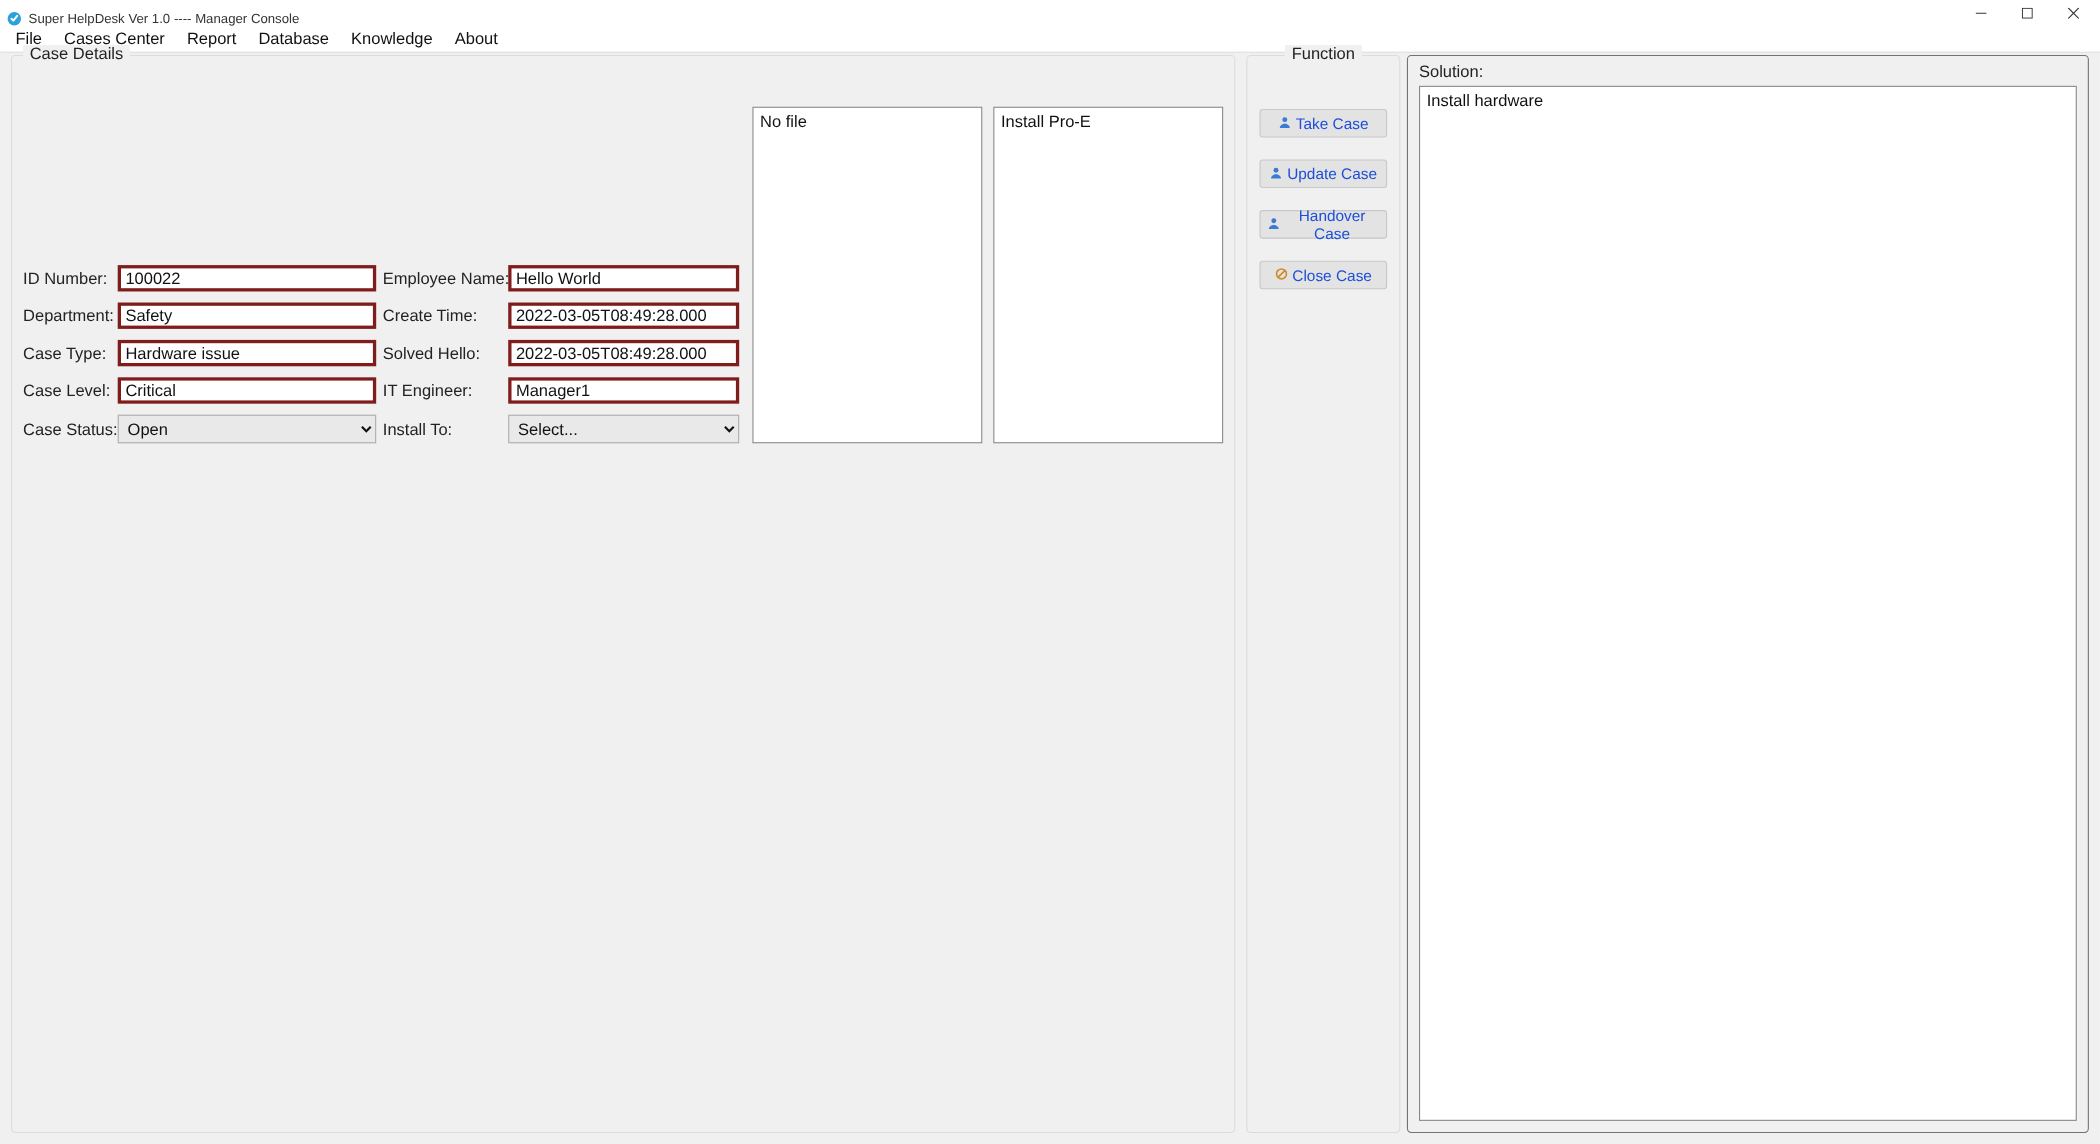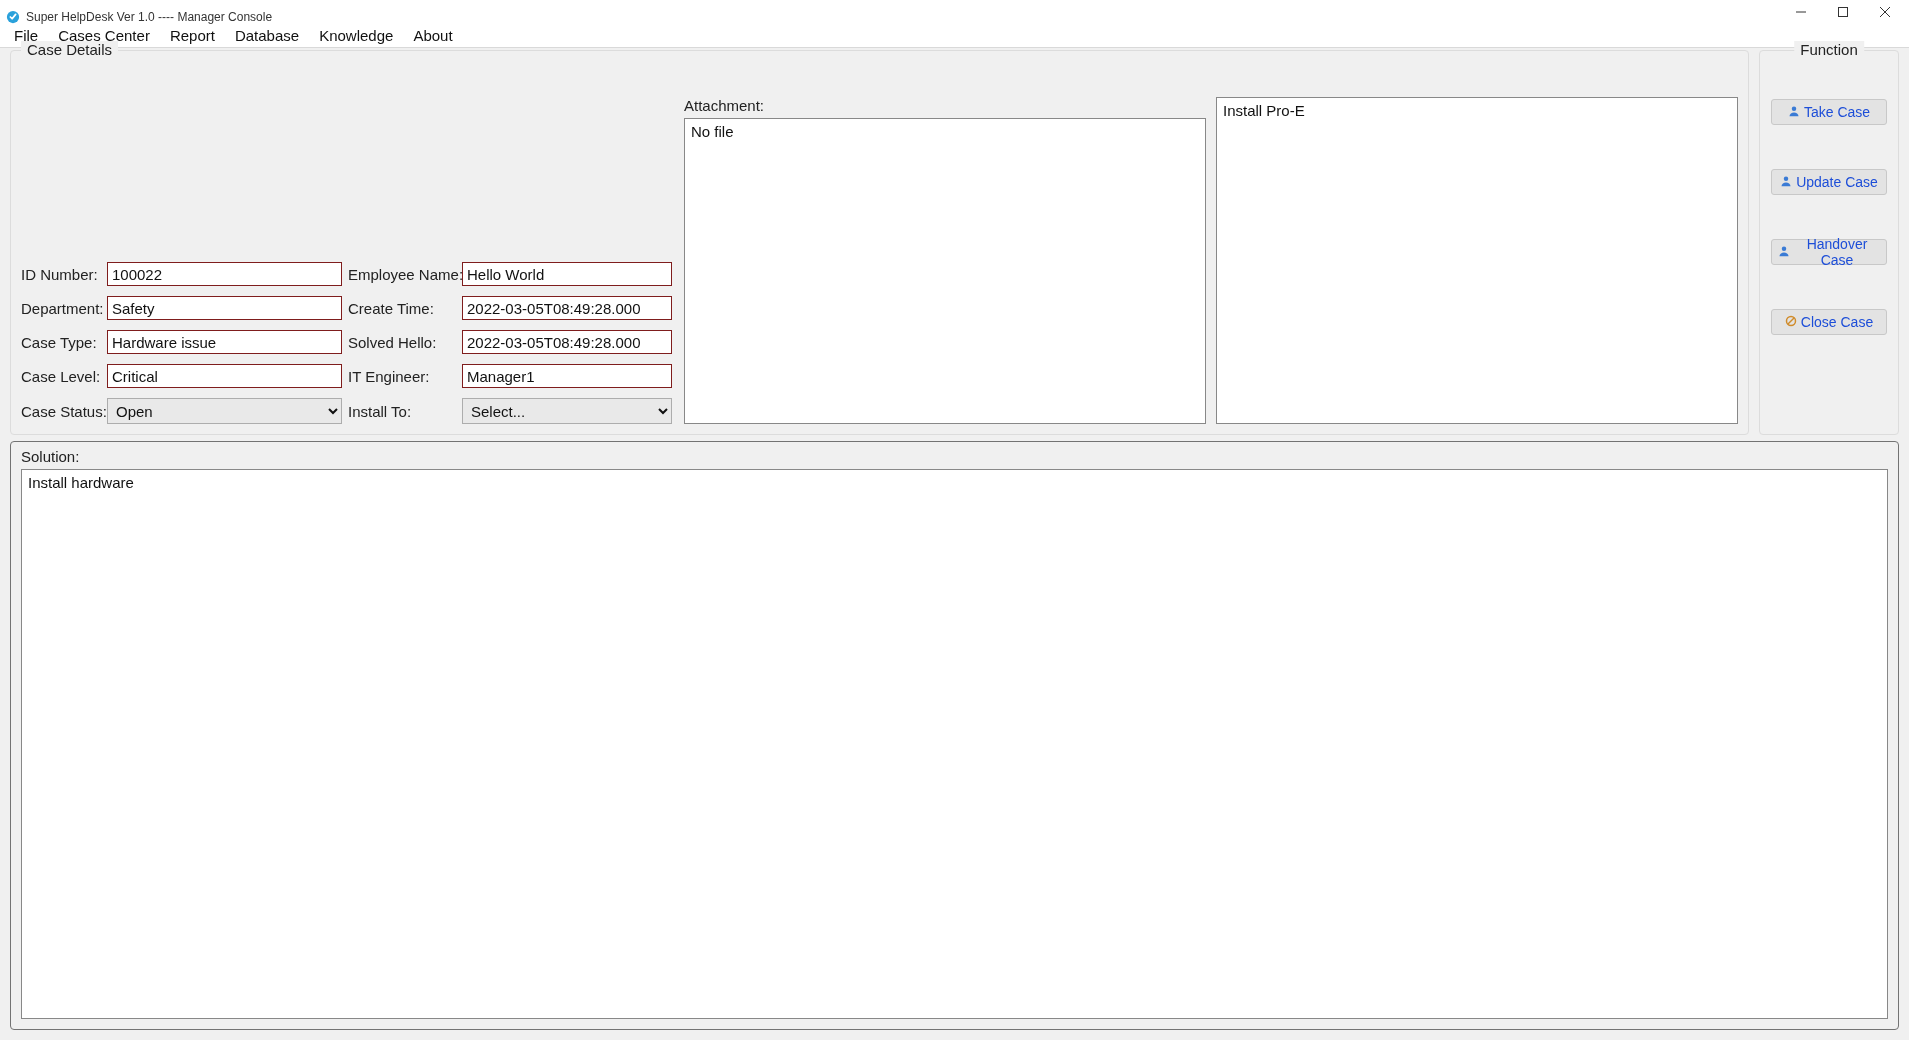--- a/index.html
+++ b/index.html
@@ -42,21 +42,21 @@
     display: flex;
     align-items: center;
   }
 
   
   .content {
     flex: 1;
     background: #f0f0f0;
     padding: 2px 10px 10px 10px;
     display: flex;
-    flex-direction: column;
+    flex-direction: row;
     gap: 6px;
   }
 
   .groupbox {
     border: 1px solid #dcdcdc;
     border-radius: 4px;
     background: #f0f0f0;
     padding: 14px 10px 10px 10px;
     position: relative;
   }
@@ -86,21 +86,21 @@
     row-gap: 10px;
     align-items: center;
     font-size: 15px;
     color: #222;
     padding-top: 6px;
   }
   .form-grid .lbl { white-space: nowrap; }
   .txt-input {
     width: 100%;
     height: 24px;
-    border: 1px solid #7f1d1d;
+    border: 3px solid #7f1d1d;
     background: #ffffff;
     font-size: 15px;
     padding: 1px 4px;
     color: #111;
   }
   .combo {
     width: 100%;
     height: 26px;
     border: 1px solid #adadad;
     background: #e9e9e9;
@@ -128,21 +128,21 @@
     resize: none;
     font-family: inherit;
   }
 
   .function-box {
     width: 140px;
     text-align: center;
     display: flex;
     flex-direction: column;
     align-items: center;
-    gap: 44px;
+    gap: 20px;
     padding-top: 48px;
   }
   .fn-button {
     width: 116px;
     height: 26px;
     border: 1px solid #c8c8c8;
     border-radius: 3px;
     background: #e3e3e3;
     font-size: 14px;
     color: #1d4ed8;
@@ -245,21 +245,20 @@
             <option>Open</option>
           </select>
           <div class="lbl">Install To:</div>
           <select class="combo">
             <option>Select...</option>
           </select>
         </div>
 
         <div class="att-desc">
           <div class="att-col">
-            <div class="col-label">Attachment:</div>
             <textarea class="big-box" readonly="" style="">No file</textarea>
           </div>
           <div class="desc-col">
             <textarea class="big-box" style="">Install Pro-E</textarea>
           </div>
         </div>
 
       </div>
     </div>
 

